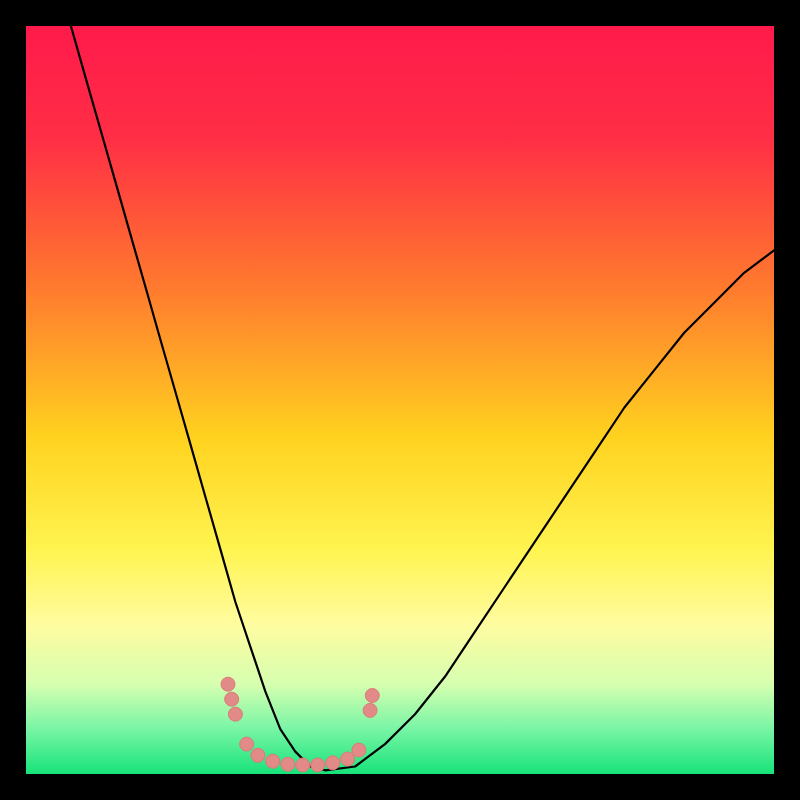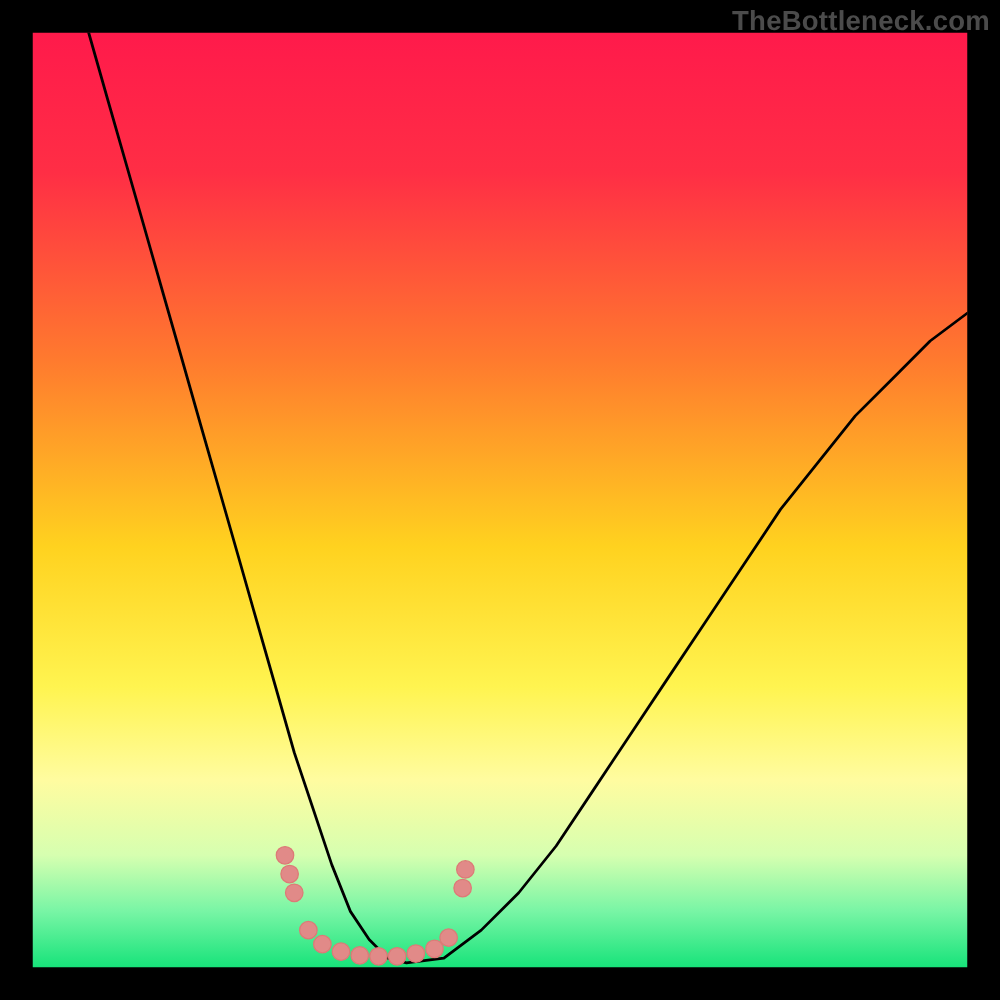--- a/index.html
+++ b/index.html
@@ -70,14 +70,13 @@
           <circle cx="276.8" cy="739.0" r="7" fill="#e18a88" stroke="#dd7a77" stroke-width="1"></circle>
           <circle cx="291.7" cy="739.0" r="7" fill="#e18a88" stroke="#dd7a77" stroke-width="1"></circle>
           <circle cx="306.7" cy="736.8" r="7" fill="#e18a88" stroke="#dd7a77" stroke-width="1"></circle>
           <circle cx="321.6" cy="733.0" r="7" fill="#e18a88" stroke="#dd7a77" stroke-width="1"></circle>
           <circle cx="332.9" cy="724.1" r="7" fill="#e18a88" stroke="#dd7a77" stroke-width="1"></circle>
           <circle cx="344.1" cy="684.4" r="7" fill="#e18a88" stroke="#dd7a77" stroke-width="1"></circle>
           <circle cx="346.3" cy="669.5" r="7" fill="#e18a88" stroke="#dd7a77" stroke-width="1"></circle>
         </g>
     </svg>
   </div>
-  <div class="watermark">TheBottleneck.com</div>
 </div>
 
 </body></html>

